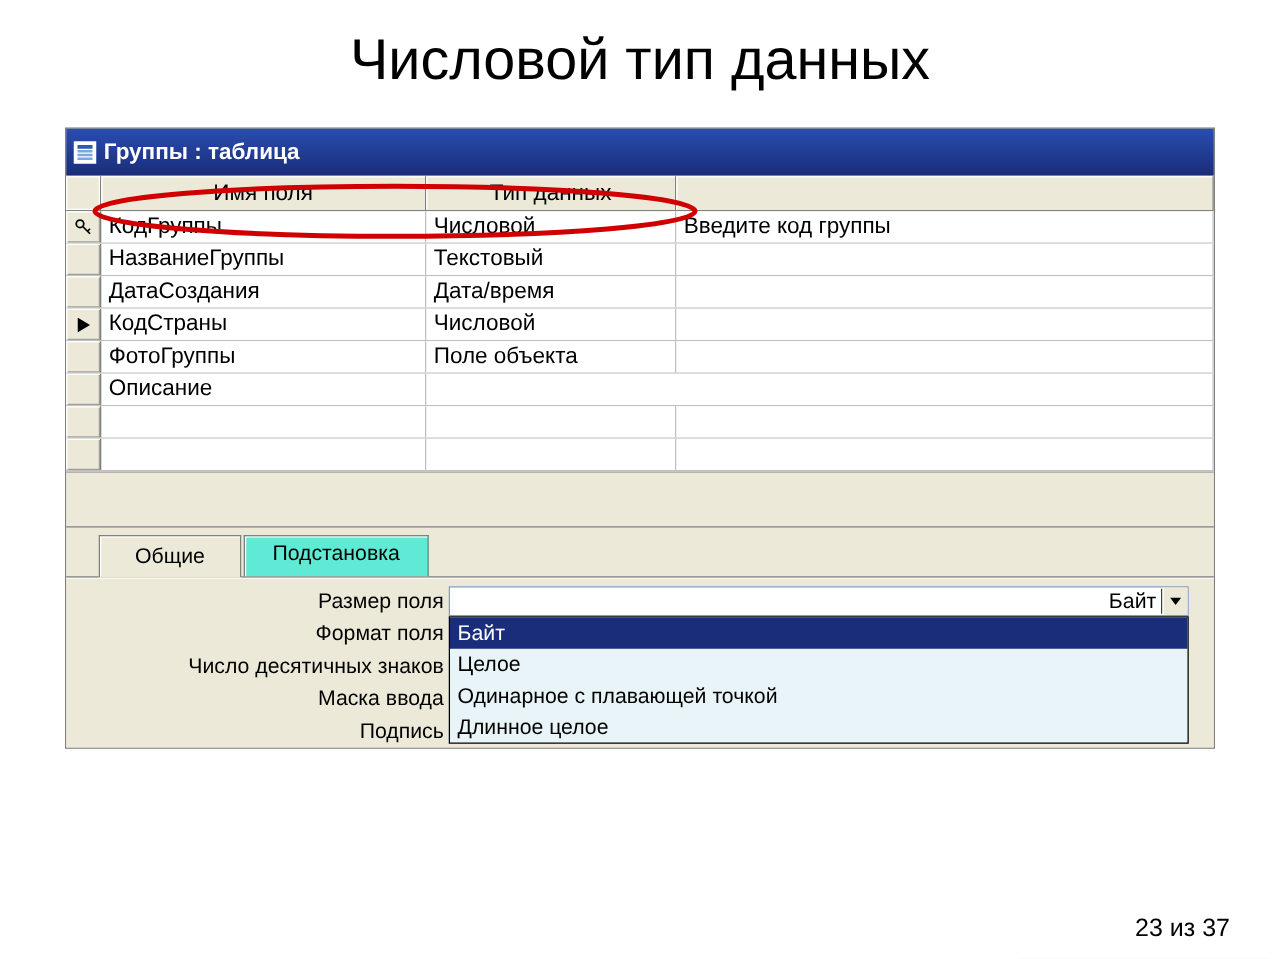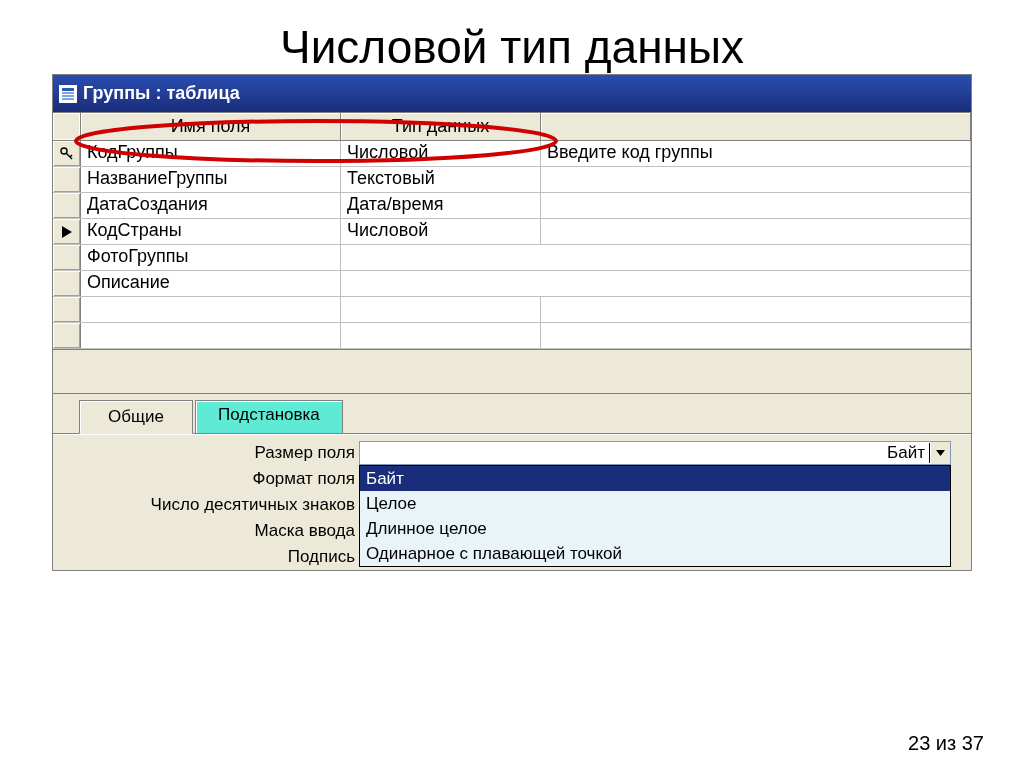--- a/index.html
+++ b/index.html
@@ -15,20 +15,21 @@
     width: 100%;
     height: 100%;
     padding: 20px 10px 10px 10px;
     position: relative;
   }
   .slide-title {
     text-align: center;
     font-size: 46px;
     font-weight: normal;
     color: #000;
+    margin-bottom: 28px;
   }
   .app-frame {
     border: 1px solid #808080;
     margin: 0 42px;
     background: #ece9d8;
   }
   .titlebar {
     background: #1a2d7a;
     background: linear-gradient(to bottom, #2a4db0, #1a2d7a);
     color: #fff;
@@ -263,20 +264,21 @@
                 <polygon points="0,0 10,6 0,12" fill="#000"></polygon>
               </svg>
             </div>
             <div class="cell col-name">КодСтраны</div>
             <div class="cell col-type">Числовой</div>
             <div class="cell col-desc"></div>
           </div>
           <div class="row">
             <div class="sel-col"></div>
             <div class="cell col-name">ФотоГруппы</div>
+            <div class="cell col-type">Поле объекта </div>
             <div class="cell col-desc"></div>
           </div>
           <div class="row">
             <div class="sel-col"></div>
             <div class="cell col-name">Описание</div>
             <div class="cell col-desc"></div>
           </div>
           <div class="row">
             <div class="sel-col"></div>
             <div class="cell col-name"></div>
@@ -312,22 +314,22 @@
                   <div class="combo-text">Байт</div>
                   <div class="combo-btn">
                     <svg width="9" height="6" viewBox="0 0 9 6">
                       <polygon points="0,0 9,0 4.5,6" fill="#000"></polygon>
                     </svg>
                   </div>
                 </div>
                 <div class="dropdown">
                   <div class="opt sel">Байт</div>
                   <div class="opt">Целое</div>
+                  <div class="opt">Одинарное с плавающей точкой</div>
                   <div class="opt">Длинное целое</div>
-                  <div class="opt">Одинарное с плавающей точкой</div>
                 </div>
               </div>
             </div>
             <div class="prop-row">
               <div class="prop-label">Формат поля</div>
               <div class="prop-value-area"></div>
             </div>
             <div class="prop-row">
               <div class="prop-label">Число десятичных знаков</div>
               <div class="prop-value-area"></div>

